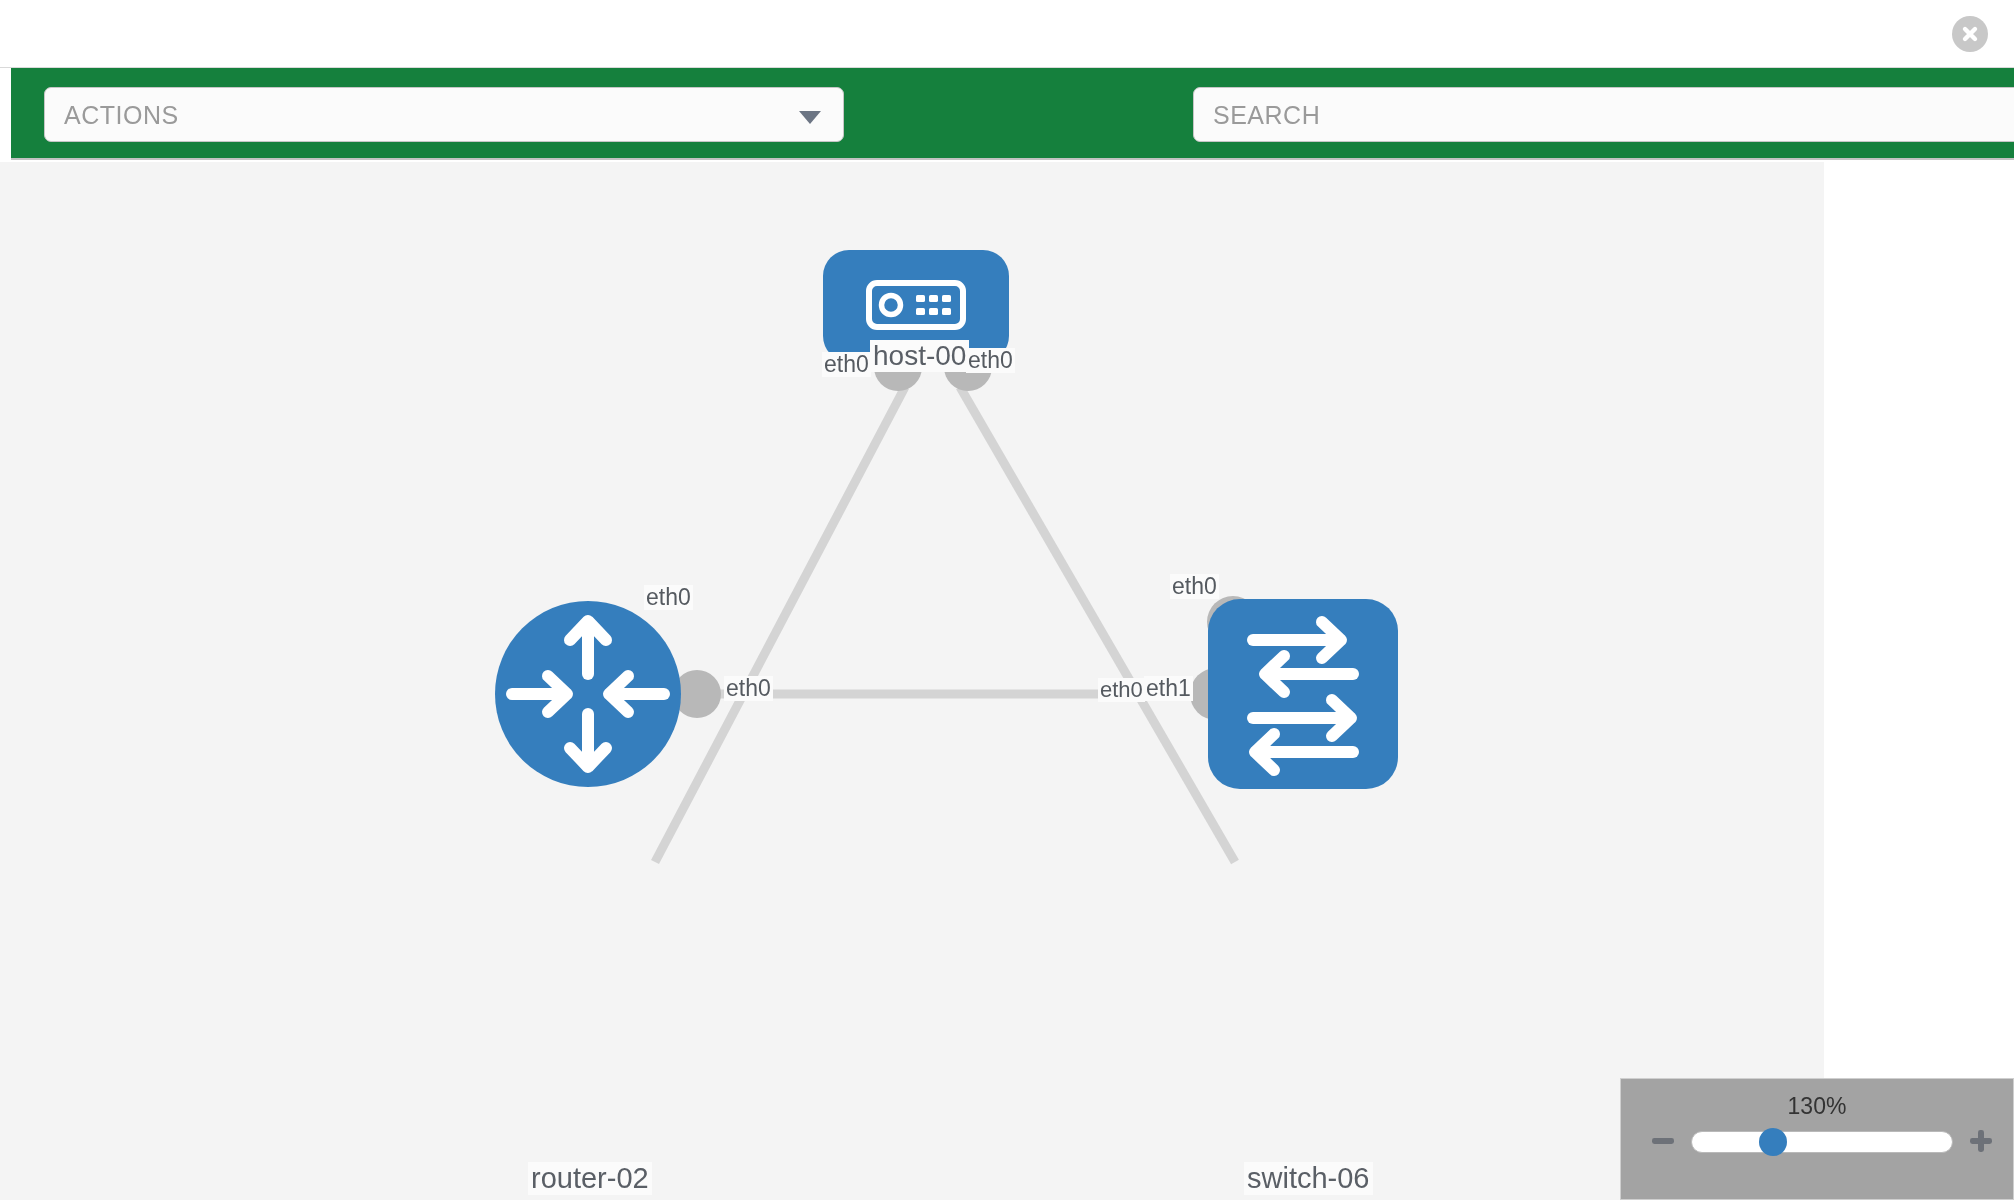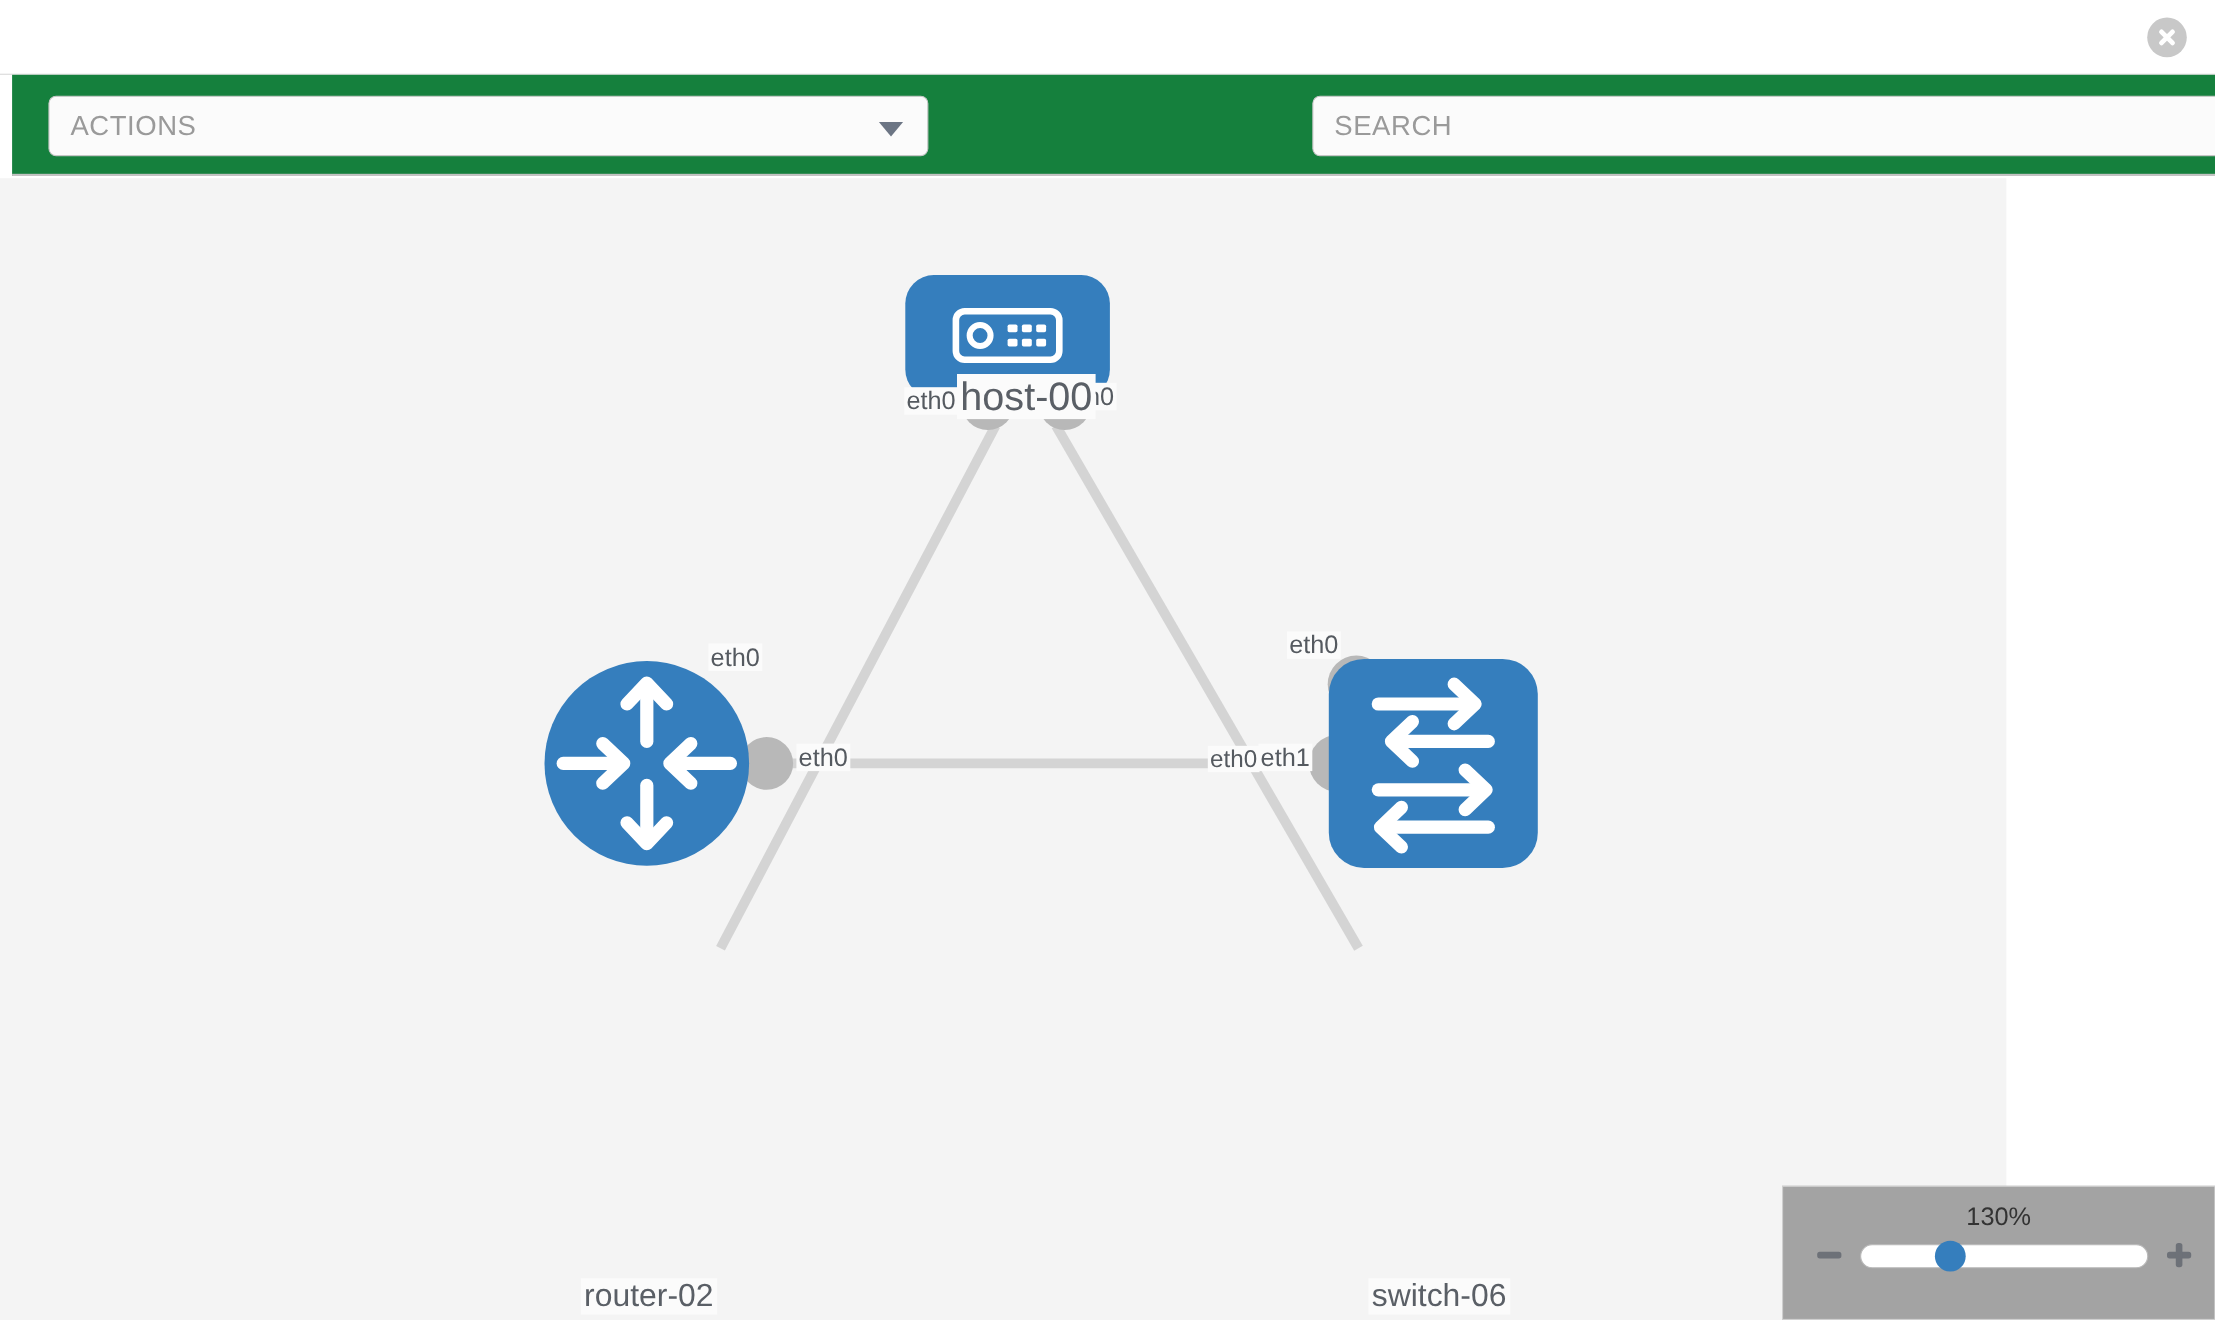--- a/index.html
+++ b/index.html
@@ -341,21 +341,21 @@
     <div class="link-label" style="left:644px; top:423px;">eth0</div>
 
     <div class="link-label" style="left:1170px; top:412px;">eth0</div>
 
     <div class="link-label" style="left:724px; top:514px;">eth0</div>
 
     <div class="link-label small" style="left:1098px; top:516px; z-index:1;">eth0</div>
 
     <div class="link-label" style="left:1144px; top:514px; z-index:2;">eth1</div>
 
-    <div class="node-label" style="left:870px; top:178px; font-size:36px; z-index:3;">host-00</div>
+    <div class="node-label" style="left:870px; top:178px; font-size:28px; z-index:3;">host-00</div>
 
     <div class="node-label" style="left:528px; top:1000px;">router-02</div>
 
     <div class="node-label" style="left:1244px; top:1000px;">switch-06</div>
   </div>
 
   <div class="zoom-panel">
     <div class="zoom-pct">130%</div>
 
     <div class="zoom-minus">

